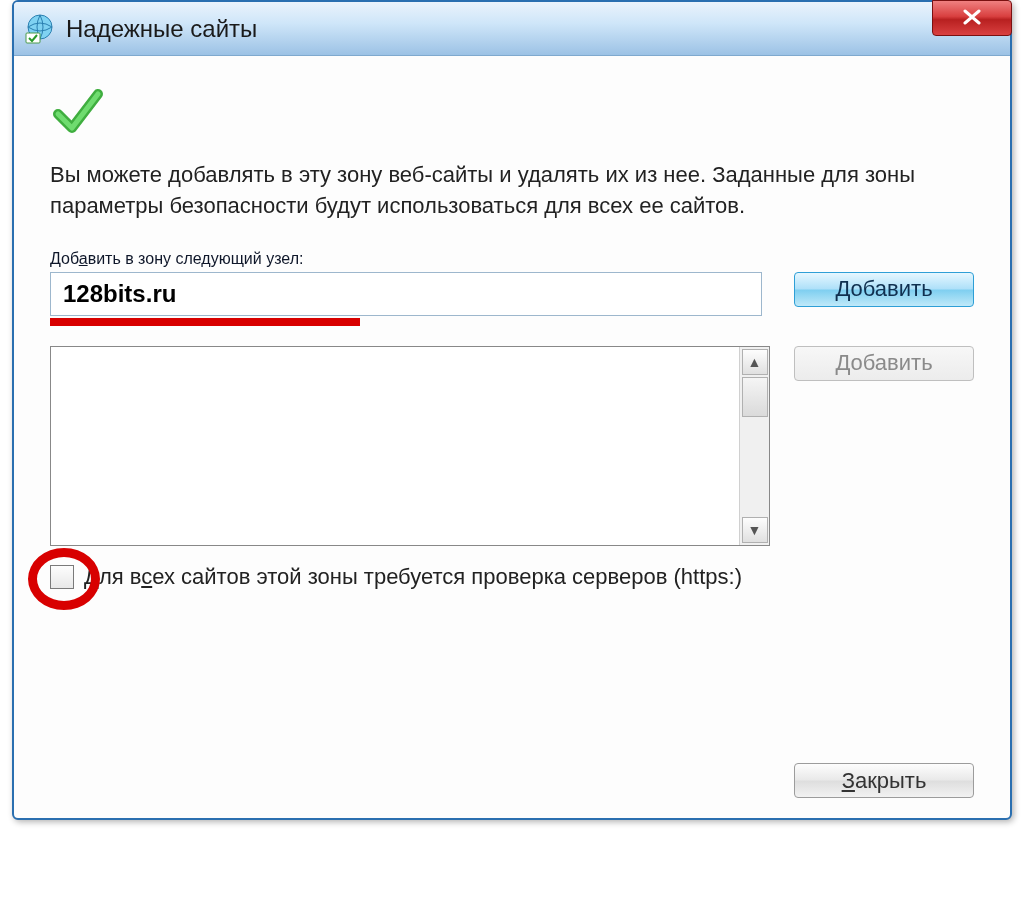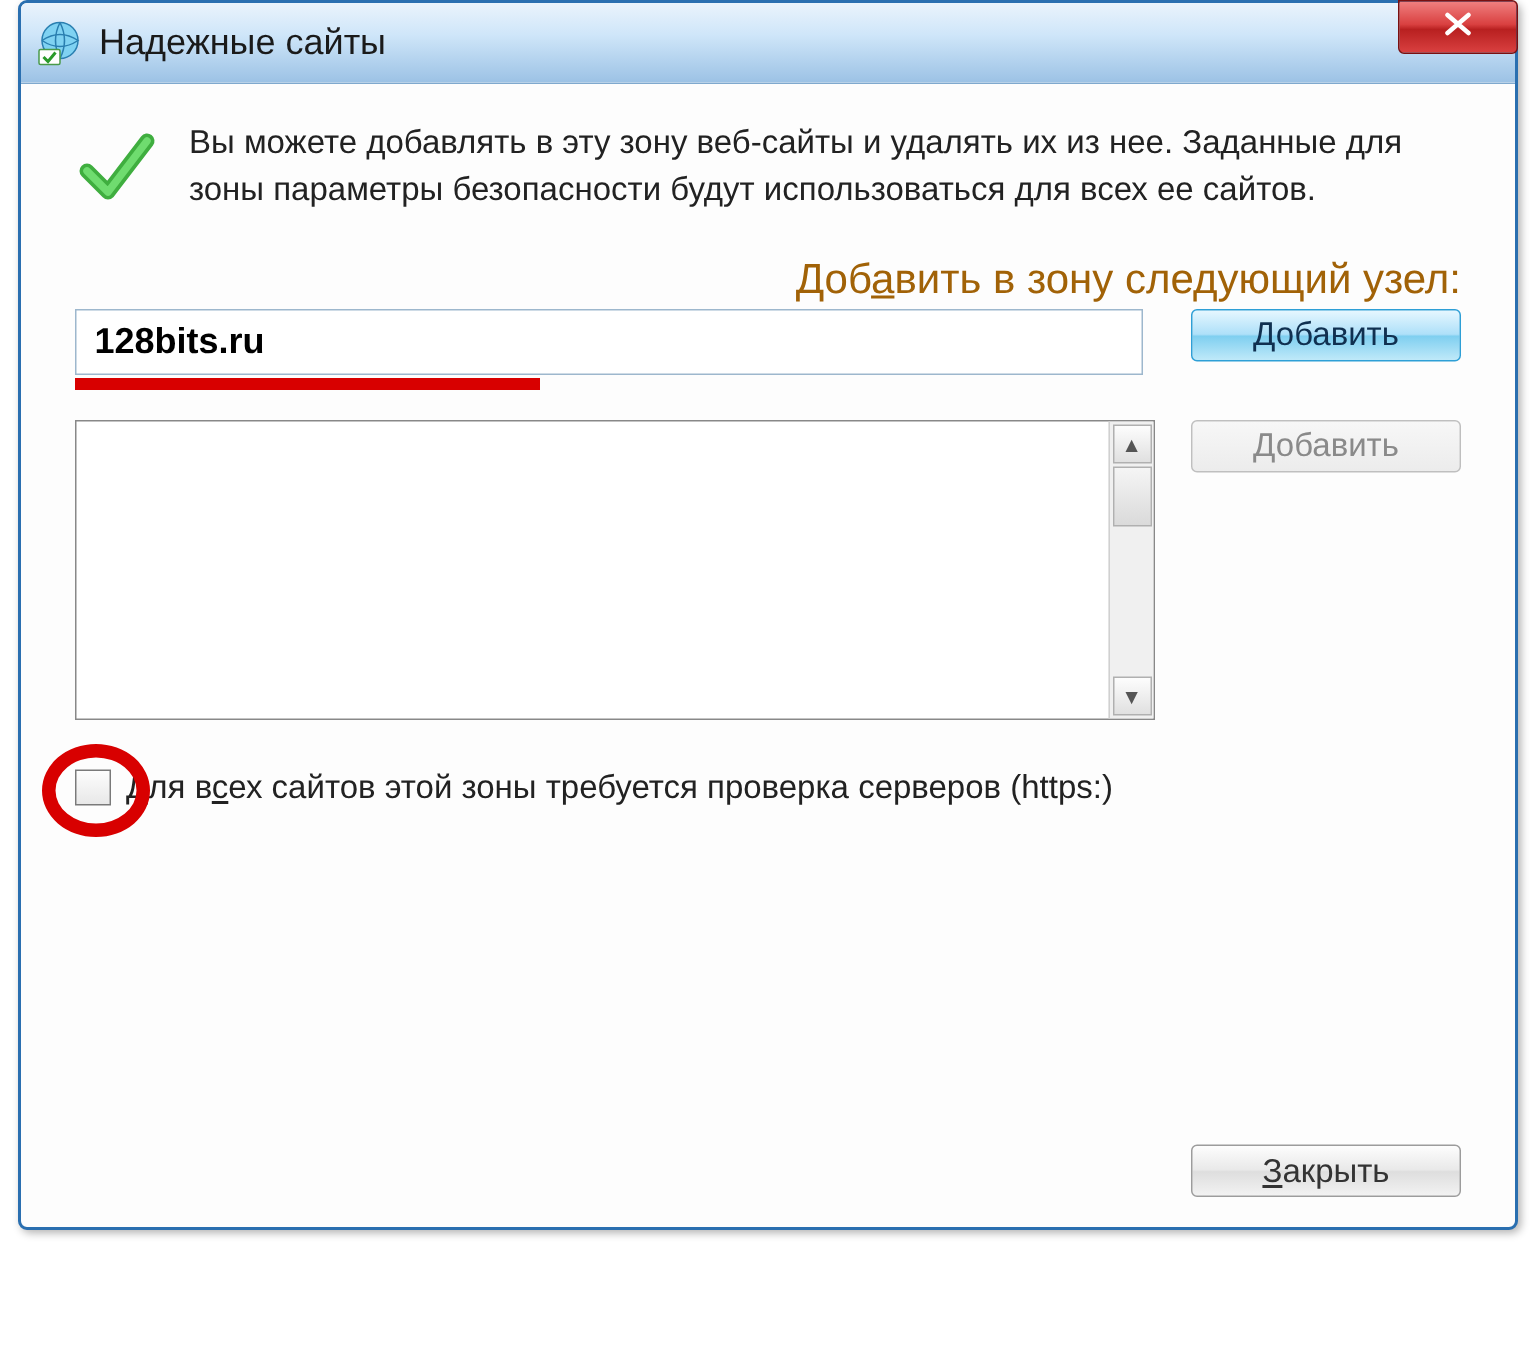--- a/index.html
+++ b/index.html
@@ -59,37 +59,37 @@
     font-size: 20px;
     cursor: pointer;
   }
   .content {
     padding: 24px 36px 20px 36px;
   }
   .info-row {
     display: flex;
     gap: 20px;
     margin-bottom: 28px;
+    flex-direction: column;
   }
   .check-icon {
     width: 56px;
     height: 56px;
     flex-shrink: 0;
     margin-top: 4px;
   }
   .info-text {
     font-size: 22px;
     color: #222;
     line-height: 1.4;
   }
   .field-label {
-    font-size: 28px;
-    color: #a16207;
+    font-size: 16px;
+    color: #0f172a;
     margin-bottom: 4px;
-    text-align: right;
   }
   .add-row {
     display: flex;
     gap: 32px;
     align-items: flex-start;
     margin-bottom: 4px;
   }
   .text-input {
     flex: 1;
     height: 44px;
@@ -168,21 +168,21 @@
   }
   .sb-thumb {
     width: 26px;
     height: 40px;
     background: linear-gradient(to bottom, #f5f5f5, #dadada);
     border: 1px solid #b0b0b0;
     margin-top:2px;
   }
   .checkbox-row {
     position: relative;
-    margin-top: 32px;
+    margin-top: 18px;
     display: flex;
     align-items: center;
     gap: 10px;
     font-size: 22px;
     color: #222;
   }
   .checkbox-box {
     width: 24px;
     height: 24px;
     background: linear-gradient(to bottom, #fdfdfd, #e8e8e8);

